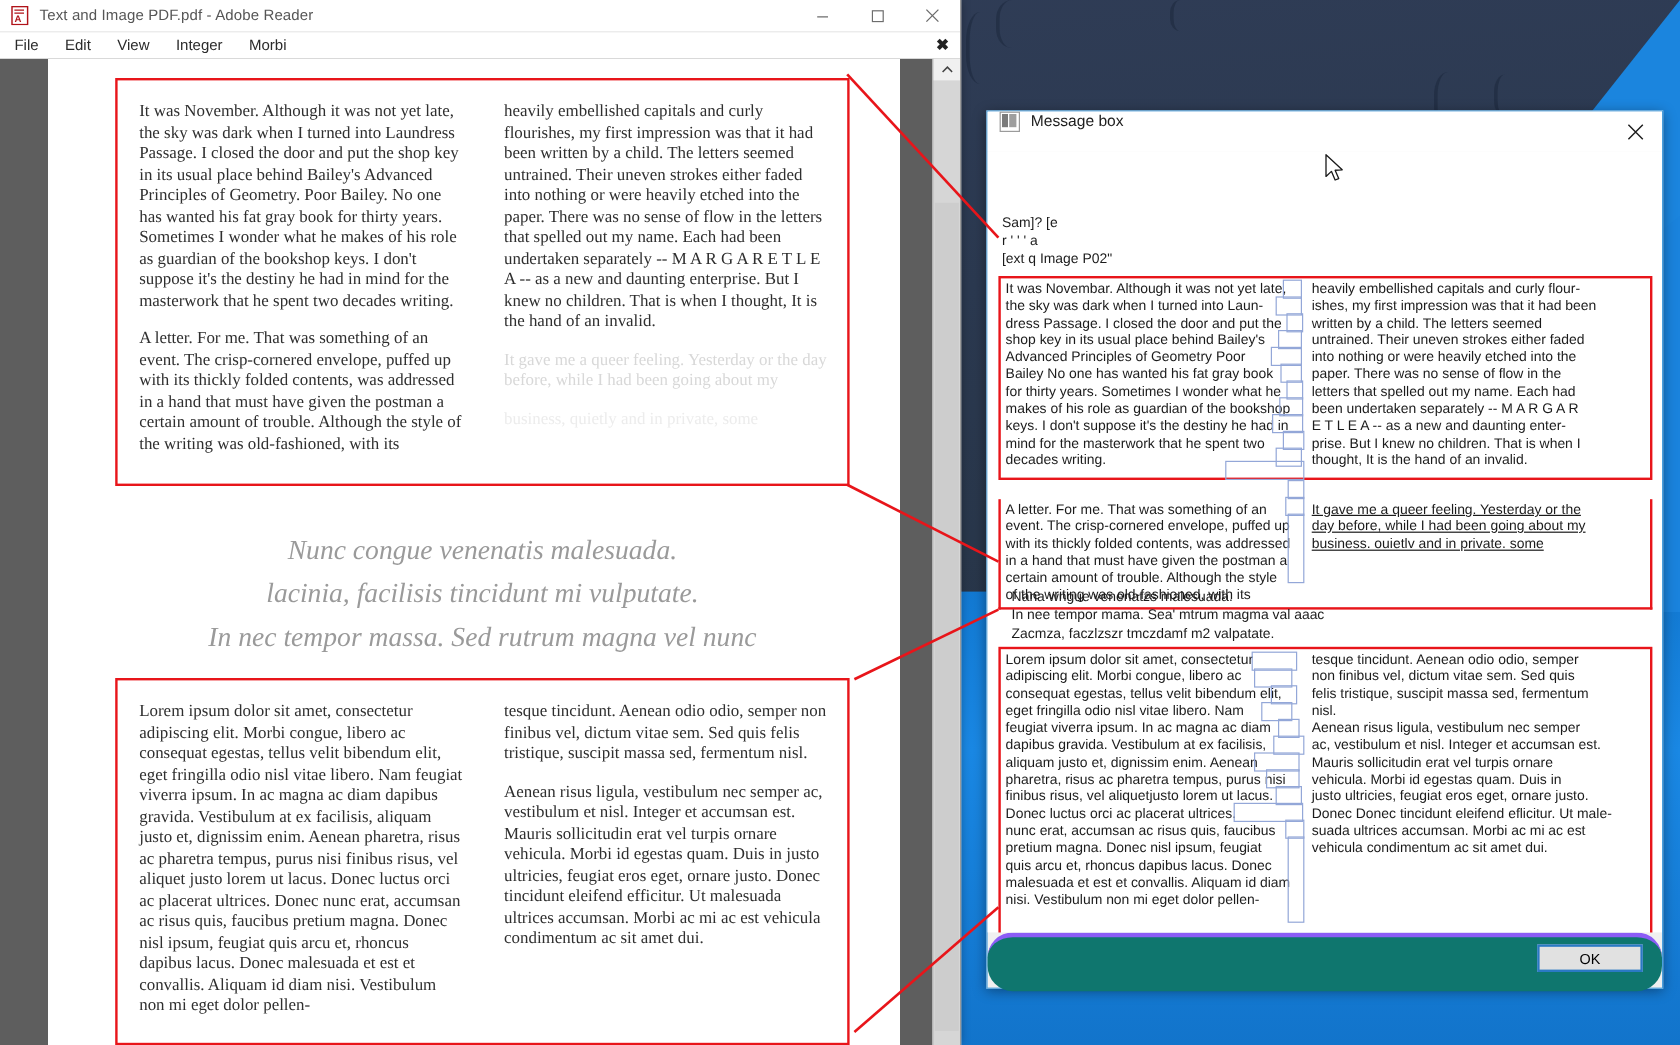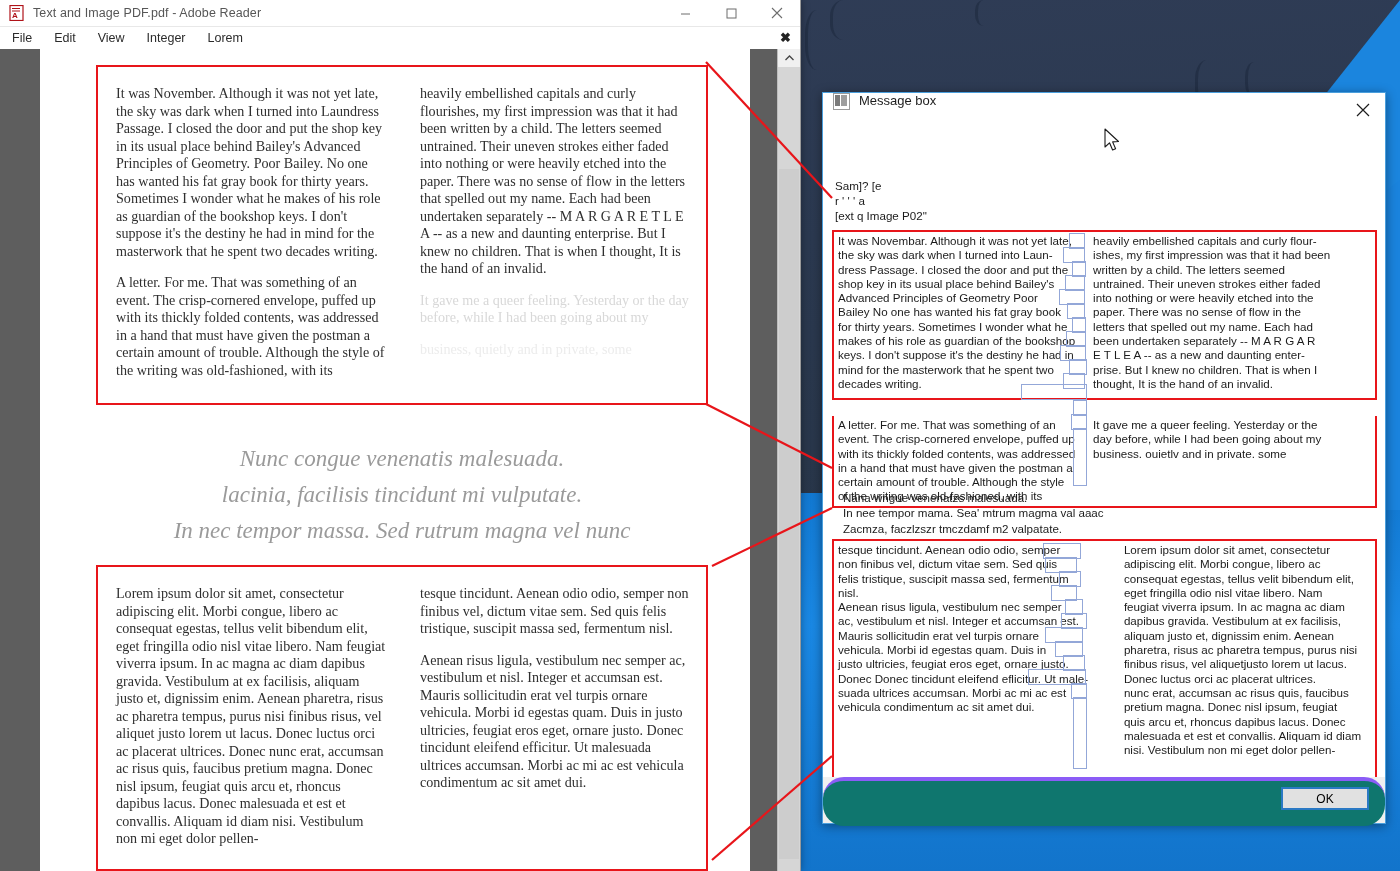--- a/index.html
+++ b/index.html
@@ -386,21 +386,21 @@
             </svg>
         </div>
       </div>
     </div>
 
     <div class="menubar">
       <span class="menu-item">File</span>
       <span class="menu-item">Edit</span>
       <span class="menu-item">View</span>
       <span class="menu-item">Integer</span>
-      <span class="menu-item">Lorem</span>
+      <span class="menu-item">Morbi</span>
       <span class="menu-close">✖</span>
     </div>
 
     <div class="toolbar-strip"></div>
 
     <div class="viewer">
       <div class="page">
 
         <div class="pdf-block b1">
           <div class="pdf-col">
@@ -506,62 +506,62 @@
       <div class="ocr-group" style="left:9px;top:274px;width:545px;height:92px;border-top:none;margin-top:16px;">
         <div class="ocr-col left">
           <p style="white-space:pre;">A letter. For me. That was something of an
 event. The crisp-cornered envelope, puffed up
 with its thickly folded contents, was addressed
 in a hand that must have given the postman a
 certain amount of trouble. Although the style
 of the writing was old-fashioned, with its</p>
         </div>
         <div class="ocr-col right">
-          <p style="white-space:pre;">It gave me a queer feeling. Yesterday or the
+          <p style="white-space:pre;text-decoration:underline;">It gave me a queer feeling. Yesterday or the
 day before, while I had been going about my
 business. ouietlv and in private. some</p>
         </div>
       </div>
 
       <div class="ocr-mid">Nana wngue venenatzs malesuada.
 In nee tempor mama. Sea' mtrum magma val aaac
 Zacmza, faczlzszr tmczdamf m2 valpatate.</div>
 
       <div class="ocr-group g2">
-        <div class="ocr-col right">
-          <p style="white-space:pre;">tesque tincidunt. Aenean odio odio, semper
-non finibus vel, dictum vitae sem. Sed quis
-felis tristique, suscipit massa sed, fermentum
-nisl.
-Aenean risus ligula, vestibulum nec semper
-ac, vestibulum et nisl. Integer et accumsan est.
-Mauris sollicitudin erat vel turpis ornare
-vehicula. Morbi id egestas quam. Duis in
-justo ultricies, feugiat eros eget, ornare justo.
-Donec Donec tincidunt eleifend eflicitur. Ut male-
-suada ultrices accumsan. Morbi ac mi ac est
-vehicula condimentum ac sit amet dui.</p>
-        </div>
         <div class="ocr-col left">
           <p style="white-space:pre;">Lorem ipsum dolor sit amet, consectetur
 adipiscing elit. Morbi congue, libero ac
 consequat egestas, tellus velit bibendum elit,
 eget fringilla odio nisl vitae libero. Nam
 feugiat viverra ipsum. In ac magna ac diam
 dapibus gravida. Vestibulum at ex facilisis,
 aliquam justo et, dignissim enim. Aenean
 pharetra, risus ac pharetra tempus, purus nisi
 finibus risus, vel aliquetjusto lorem ut lacus.
 Donec luctus orci ac placerat ultrices.
 nunc erat, accumsan ac risus quis, faucibus
 pretium magna. Donec nisl ipsum, feugiat
 quis arcu et, rhoncus dapibus lacus. Donec
 malesuada et est et convallis. Aliquam id diam
 nisi. Vestibulum non mi eget dolor pellen-</p>
         </div>
+        <div class="ocr-col right">
+          <p style="white-space:pre;">tesque tincidunt. Aenean odio odio, semper
+non finibus vel, dictum vitae sem. Sed quis
+felis tristique, suscipit massa sed, fermentum
+nisl.
+Aenean risus ligula, vestibulum nec semper
+ac, vestibulum et nisl. Integer et accumsan est.
+Mauris sollicitudin erat vel turpis ornare
+vehicula. Morbi id egestas quam. Duis in
+justo ultricies, feugiat eros eget, ornare justo.
+Donec Donec tincidunt eleifend eflicitur. Ut male-
+suada ultrices accumsan. Morbi ac mi ac est
+vehicula condimentum ac sit amet dui.</p>
+        </div>
       </div>
 
       <div class="wbox" style="left:246px;top:107px;width:16px;height:16px;"></div>
       <div class="wbox" style="left:240px;top:121px;width:22px;height:16px;"></div>
       <div class="wbox" style="left:249px;top:135px;width:14px;height:16px;"></div>
       <div class="wbox" style="left:242px;top:149px;width:20px;height:16px;"></div>
       <div class="wbox" style="left:236px;top:163px;width:26px;height:16px;"></div>
       <div class="wbox" style="left:244px;top:177px;width:18px;height:16px;"></div>
       <div class="wbox" style="left:249px;top:191px;width:14px;height:16px;"></div>
       <div class="wbox" style="left:243px;top:205px;width:20px;height:16px;"></div>

